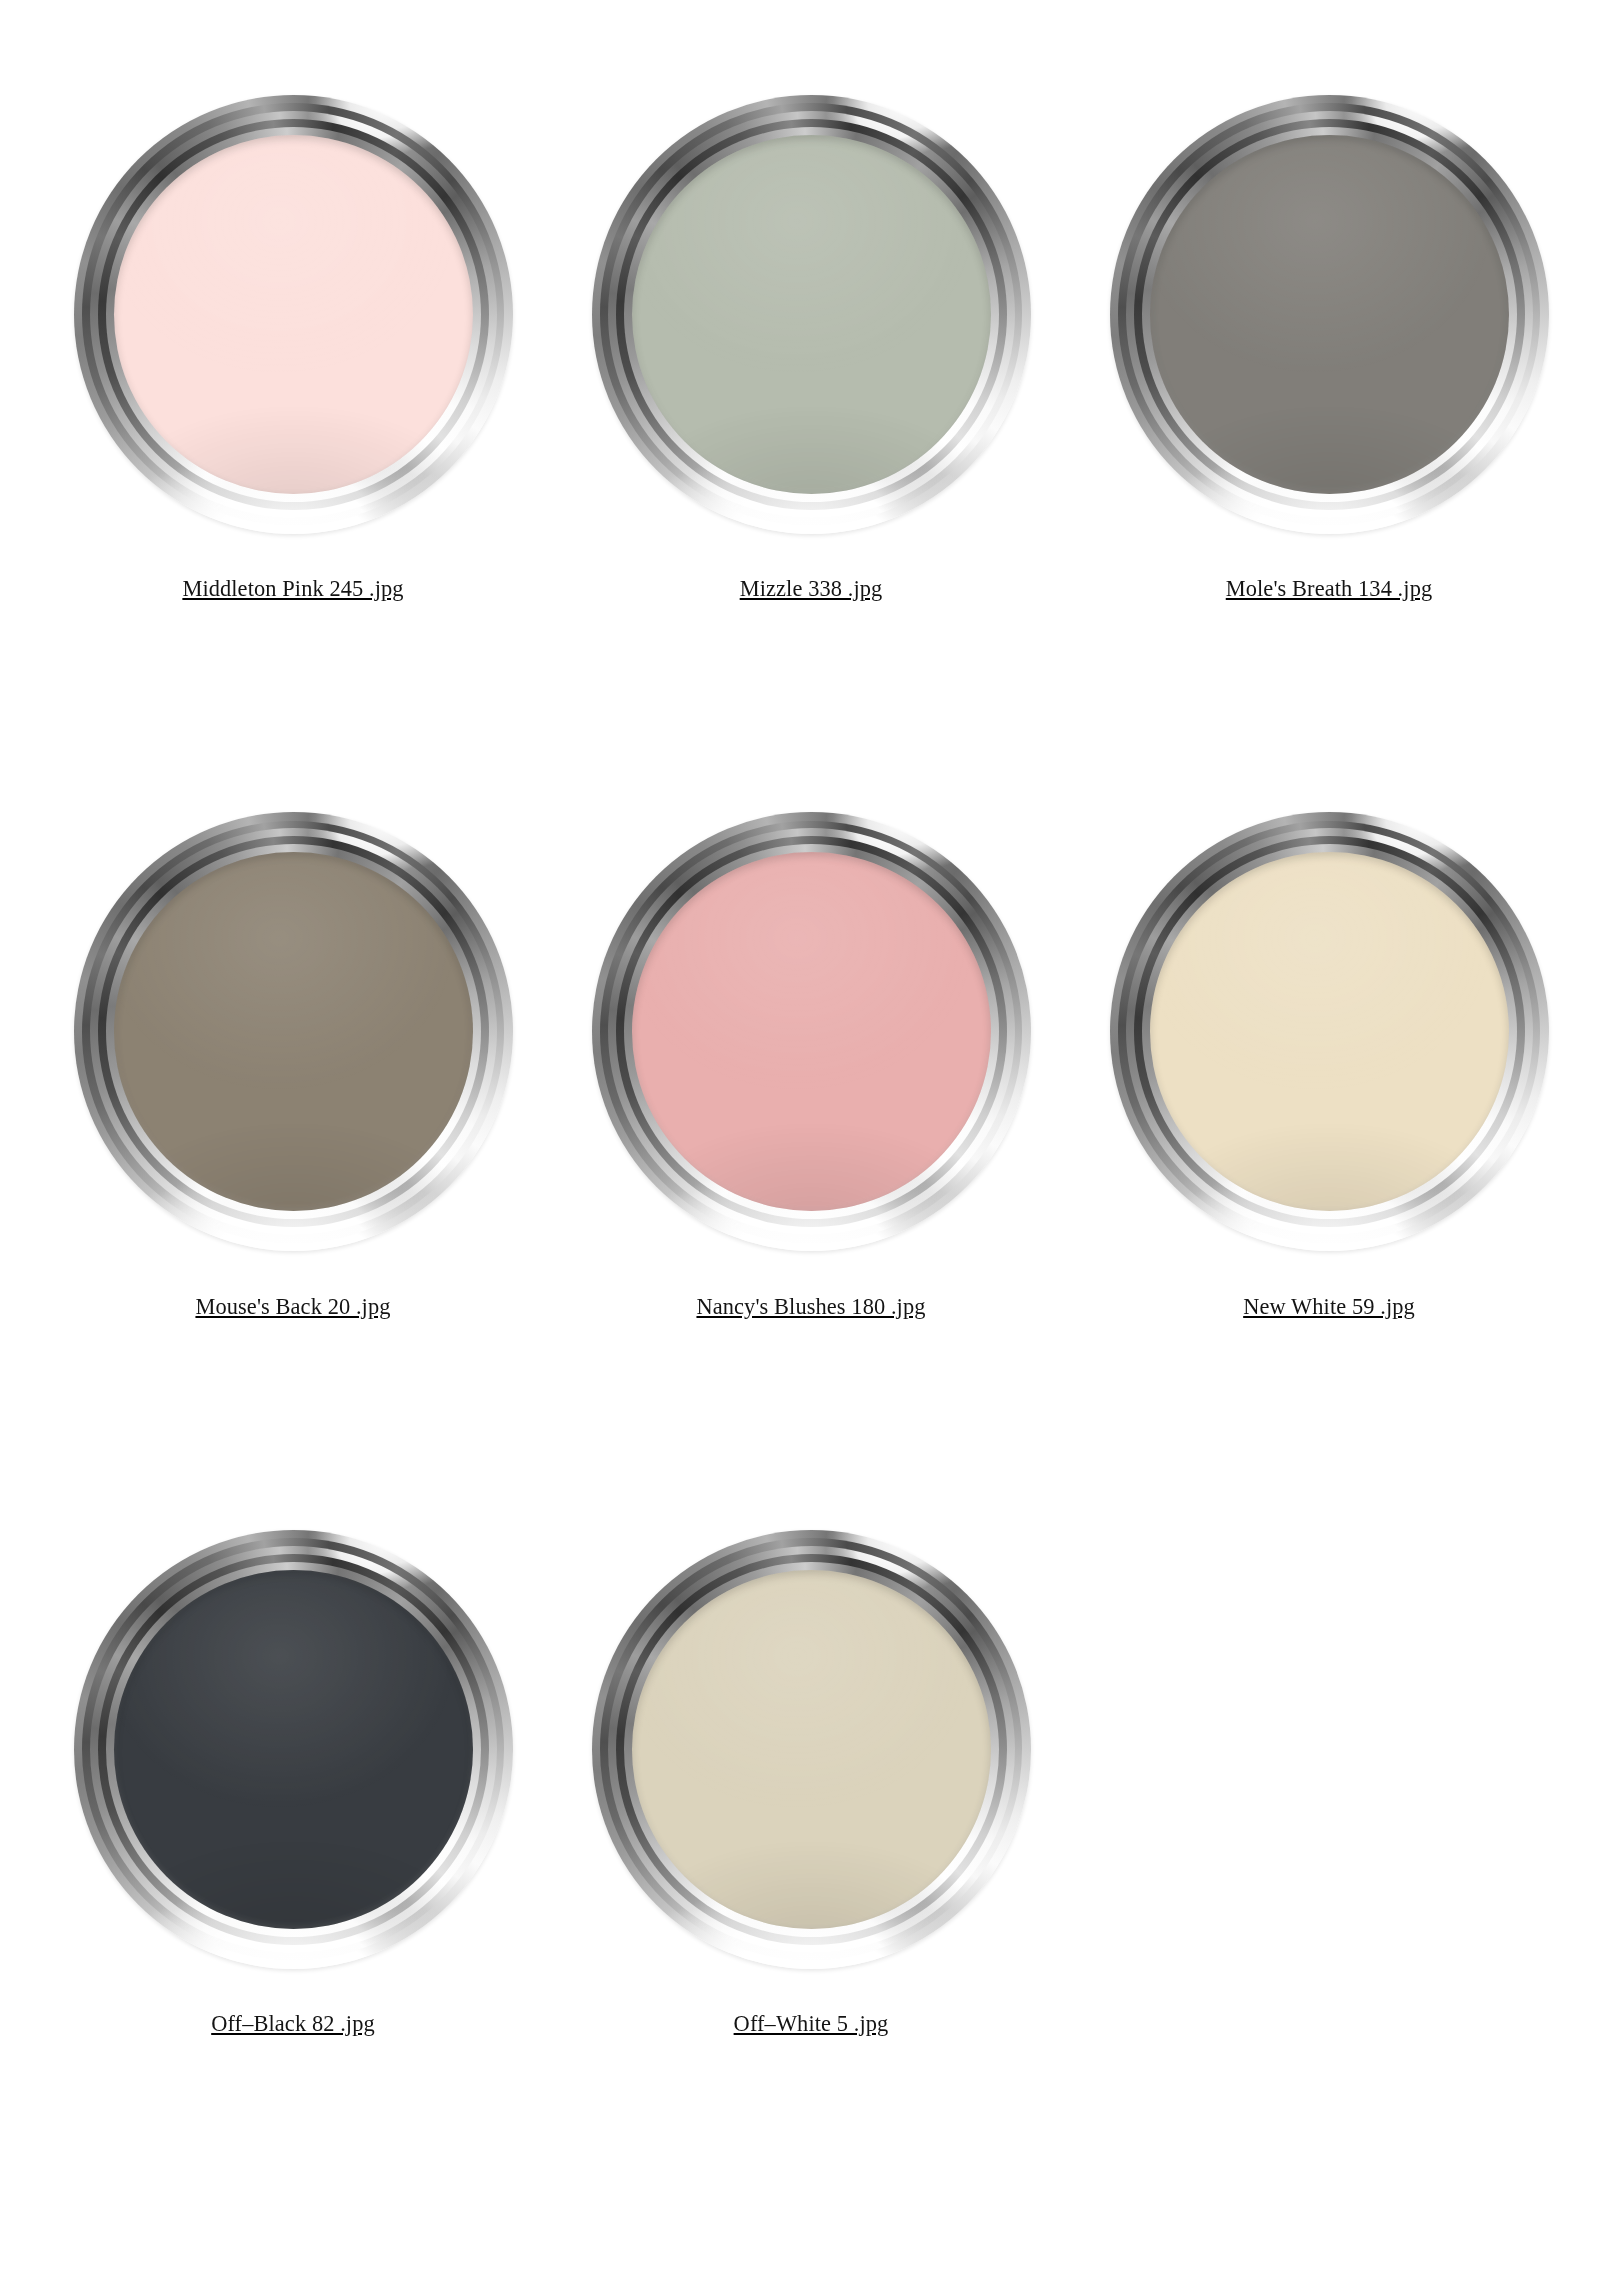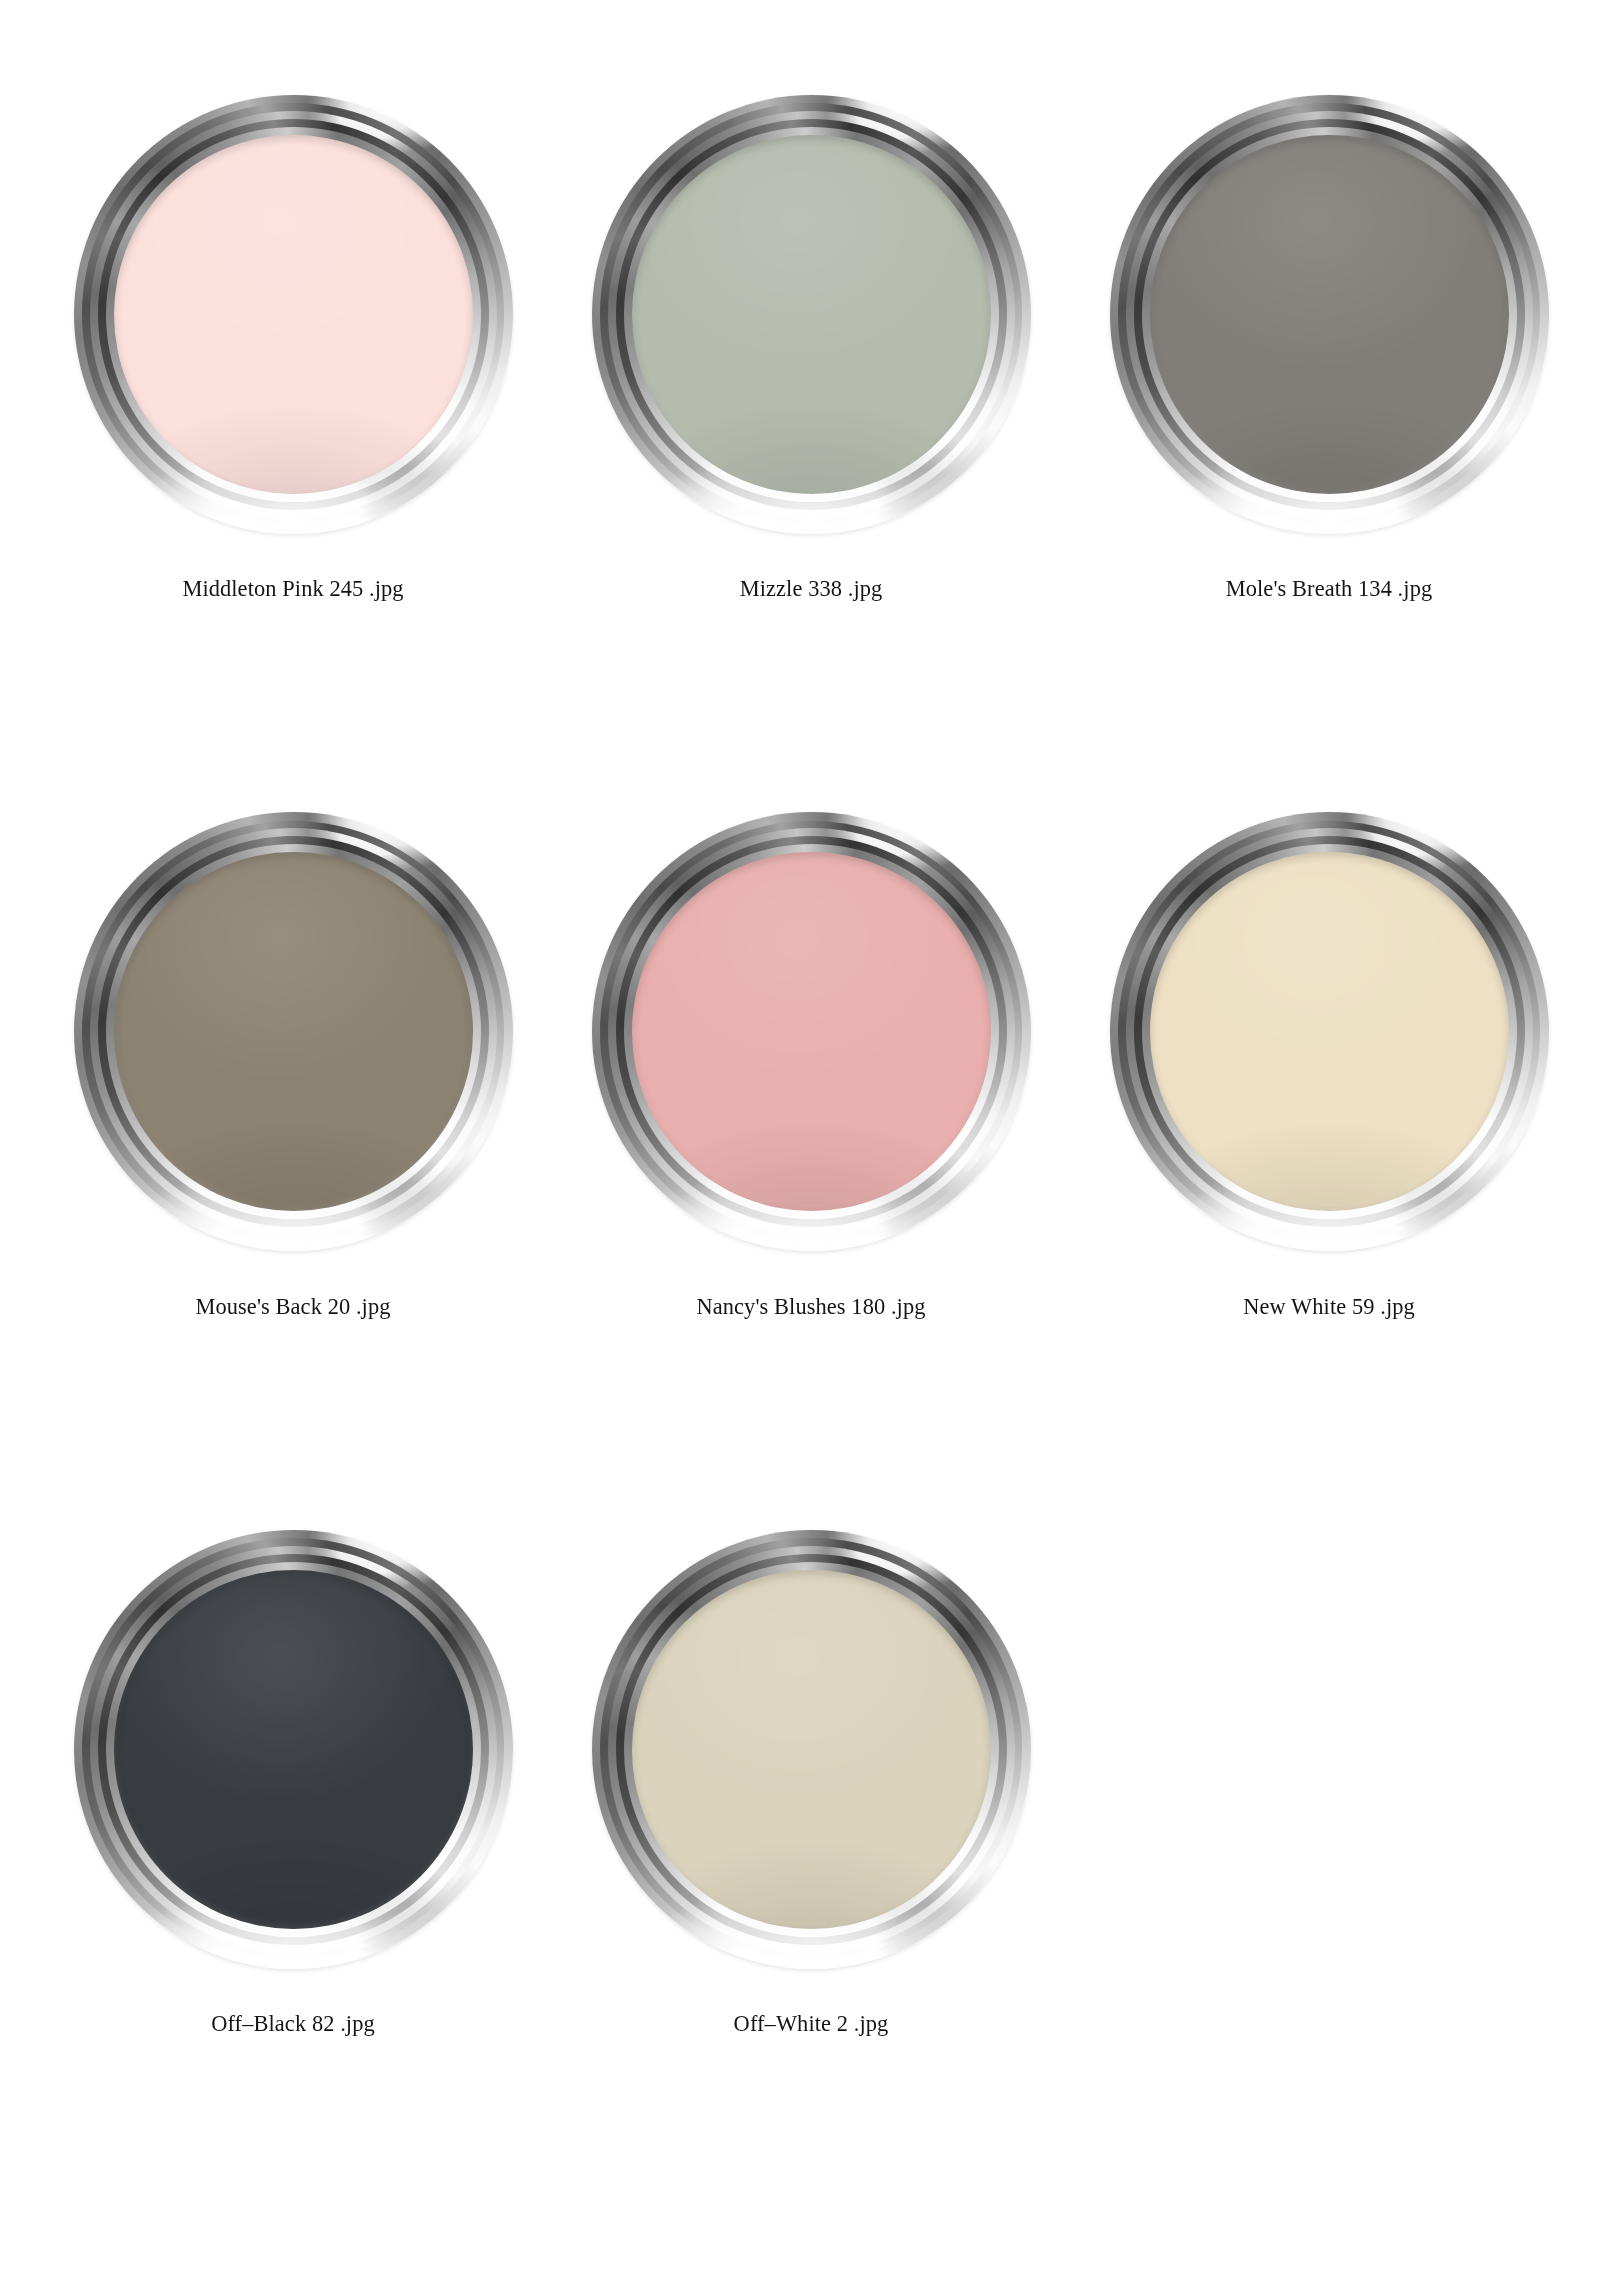--- a/index.html
+++ b/index.html
@@ -36,20 +36,21 @@
     row-gap: 0px;
     column-gap: 0px;
   }
 
   .cell {
     display: flex;
     flex-direction: column;
     align-items: center;
     justify-content: flex-start;
     position: relative;
+    text-decoration: underline;
   }
 
   
   .can-wrap {
     position: relative;
     width: 446px;
     height: 446px;
     display: flex;
     align-items: center;
     justify-content: center;
@@ -354,17 +355,17 @@
         <div class="can-wrap">
           <div class="can">
             <div class="ring-outer"></div>
             <div class="ring-line1"></div>
             <div class="ring-bead"></div>
             <div class="ring-groove"></div>
             <div class="ring-lip"></div>
             <div class="paint" style="background: rgb(219, 211, 188);"></div>
           </div>
         </div>
-        <div class="caption">Off–White 2 .jpg</div>
+        <div class="caption">Off–White 5 .jpg</div>
       </div>
     </div>
 </div>
 
 
 </body></html>

